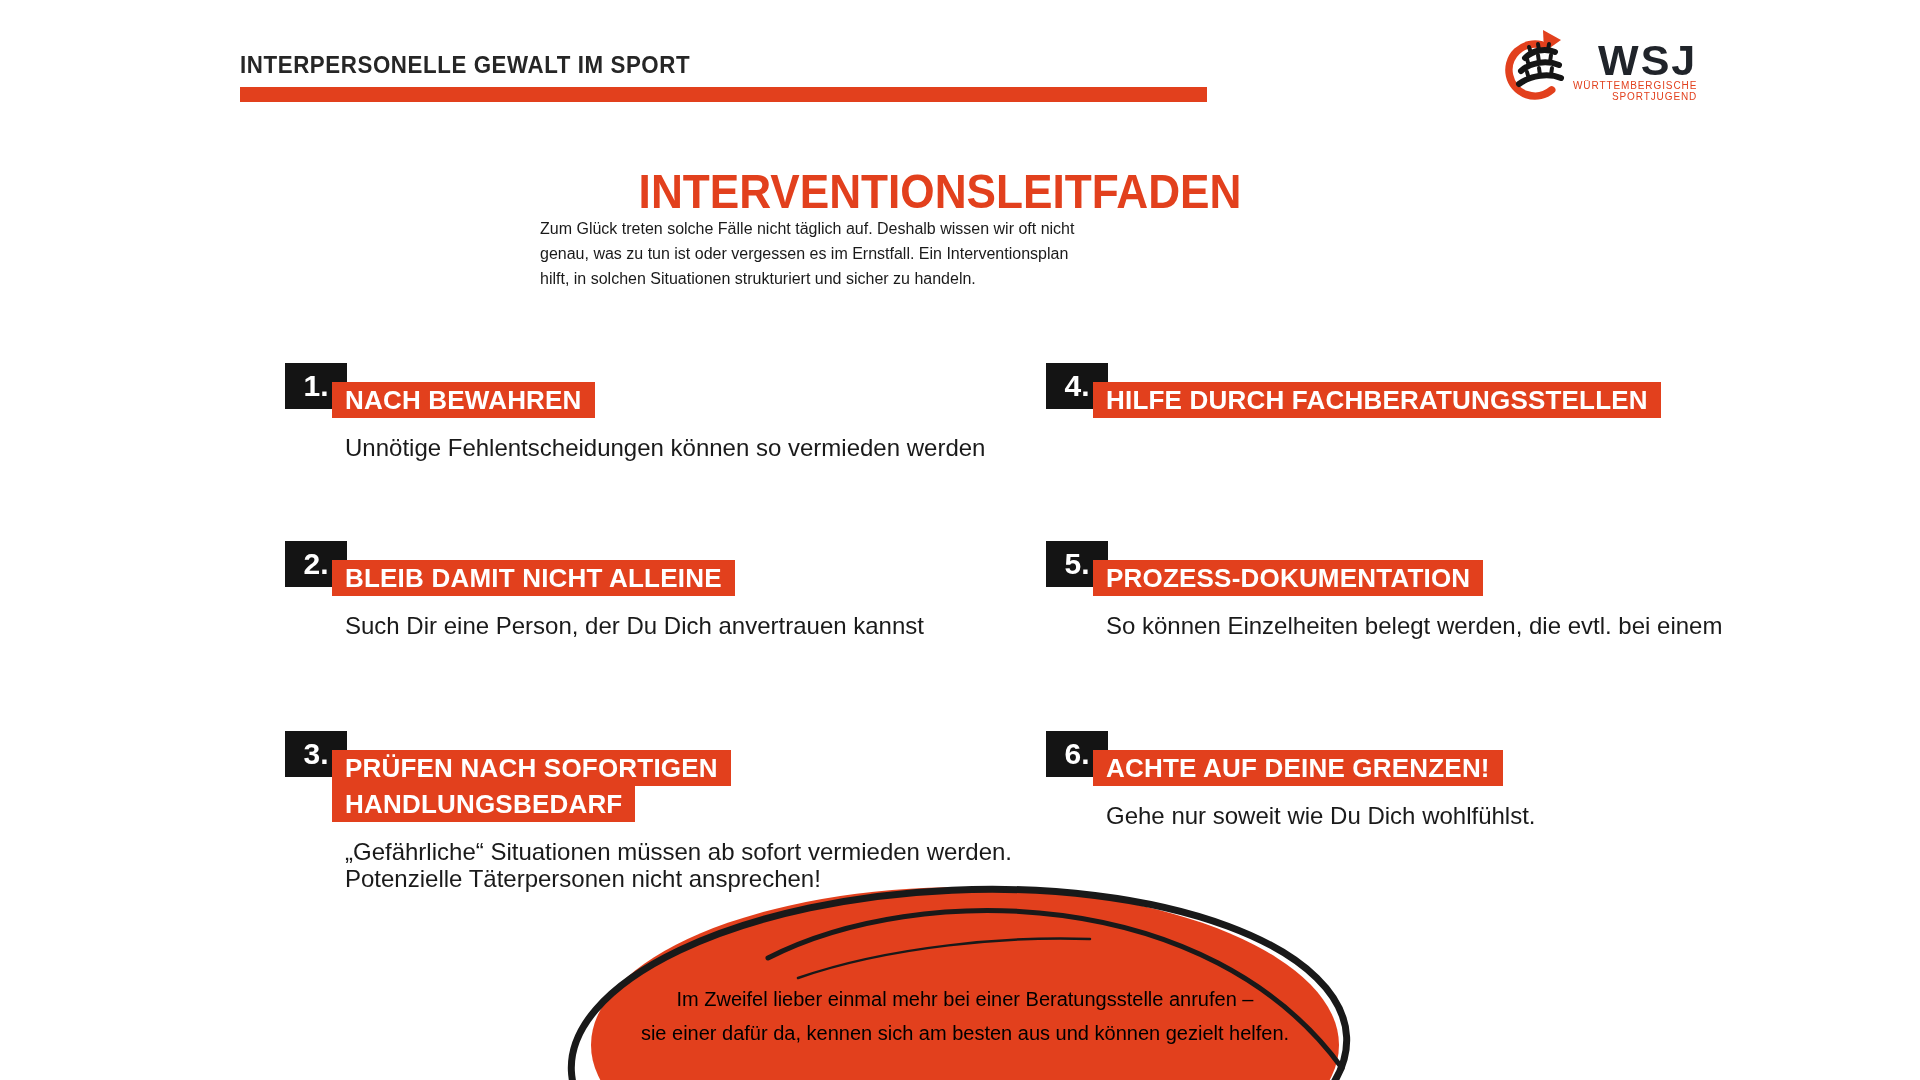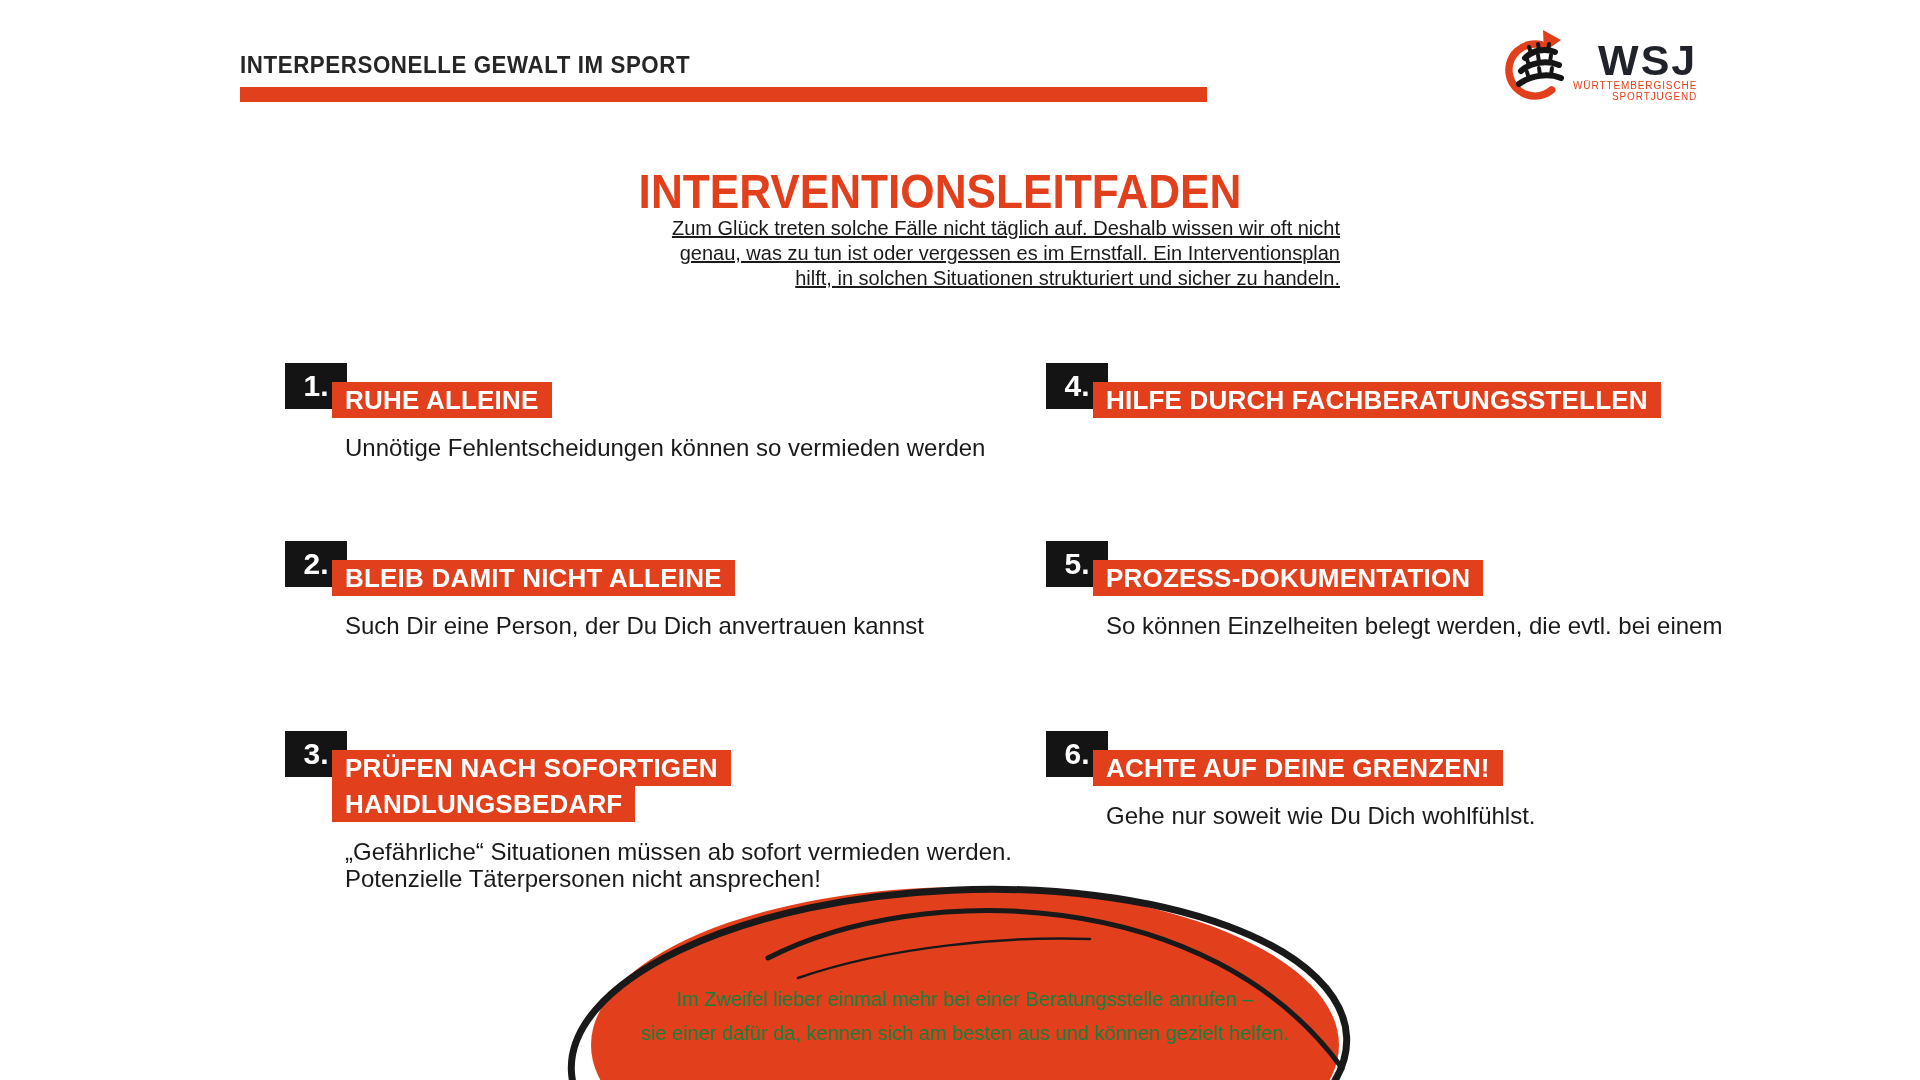--- a/index.html
+++ b/index.html
@@ -32,22 +32,22 @@
   .logo-acronym{font-size:43px;font-weight:bold;letter-spacing:2px;line-height:40px;color:#20242A;}
   .logo-org{font-size:10px;font-weight:normal;letter-spacing:.9px;line-height:11px;color:var(--accent);text-align:right;white-space:nowrap;}
 
   
   .title{
     position:absolute;left:540px;top:164px;width:800px;text-align:center;
     font-size:48px;font-weight:bold;color:var(--accent);
     transform:scaleX(.92);white-space:nowrap;
   }
   .intro{
-    position:absolute;left:540px;top:216px;width:800px;text-align:right;
-    font-size:20px;line-height:25px;color:var(--ink);text-decoration:underline;
+    position:absolute;left:540px;top:216px;width:800px;text-align:left;
+    font-size:16px;line-height:25px;color:var(--ink);
   }
 
   
   .step{position:absolute;}
   .step-number{
     position:absolute;left:0;top:0;z-index:1;
     width:62px;height:46px;background:var(--box-black);
     color:#fff;font-size:30px;font-weight:bold;
     display:flex;align-items:center;justify-content:center;
   }
@@ -60,21 +60,21 @@
   }
   .step-body{
     margin-left:13px;margin-top:16px;
     font-size:24px;line-height:27px;color:var(--ink);white-space:nowrap;
   }
 
   
   .callout-svg{position:absolute;left:450px;top:860px;width:1060px;height:220px;overflow:visible;}
   .callout-text{
     position:absolute;left:425px;top:982px;width:1080px;text-align:center;
-    color:#15803d;font-size:20px;line-height:34px;
+    color:#000000;font-size:20px;line-height:34px;
   }
 </style>
 </head>
 <body>
 
 <div class="canvas">
 
   <div class="kicker">INTERPERSONELLE GEWALT IM SPORT</div>
   <div class="rule"></div>
 
@@ -111,21 +111,21 @@
     <div>Zum Glück treten solche Fälle nicht täglich auf. Deshalb wissen wir oft nicht</div>
     <div>genau, was zu tun ist oder vergessen es im Ernstfall. Ein Interventionsplan</div>
     <div>hilft, in solchen Situationen strukturiert und sicher zu handeln.</div>
   </div>
 
   <section class="step" style="left:285px;top:363px">
     <div class="step-number">
       <span>1.</span>
     </div>
     <div class="step-content">
-      <div class="heading-line"><span class="bar">RUHE ALLEINE</span></div>
+      <div class="heading-line"><span class="bar">NACH BEWAHREN</span></div>
       <div class="step-body">
         <div>Unnötige Fehlentscheidungen können so vermieden werden</div>
       </div>
     </div>
   </section>
 
   <section class="step" style="left:285px;top:541px">
     <div class="step-number">
       <span>2.</span>
     </div>

